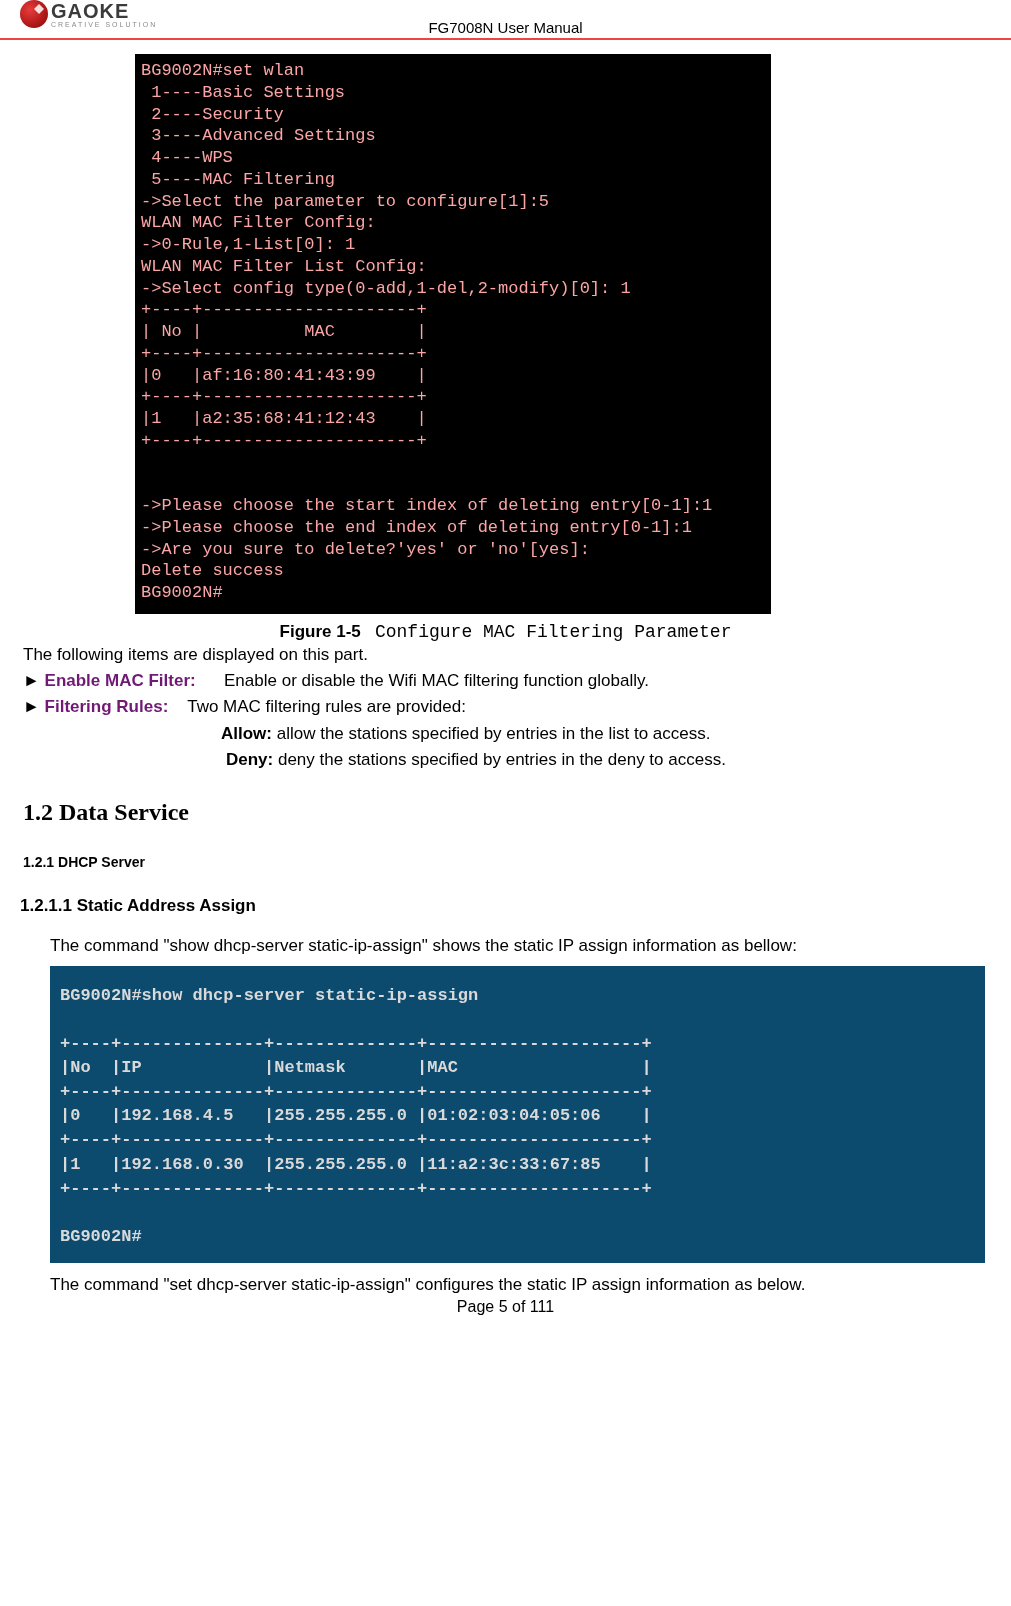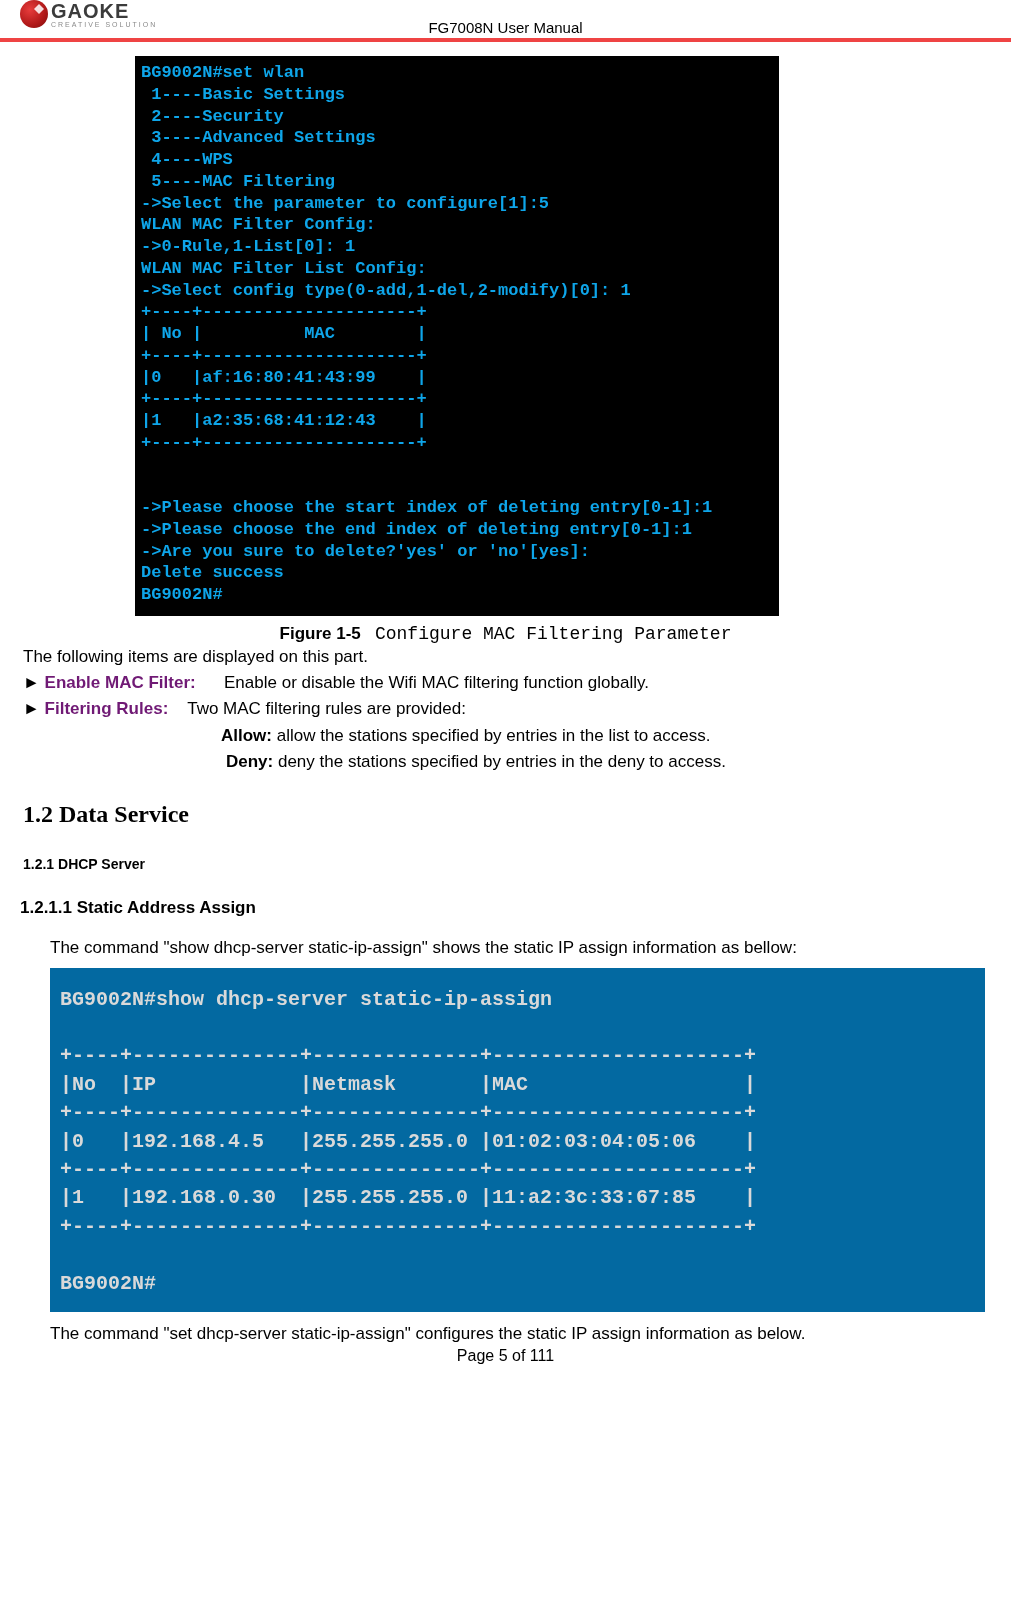--- a/index.html
+++ b/index.html
@@ -11,21 +11,21 @@
       background: white;
       color: black;
       width: 1011px;
     }
     .header-bar {
       display: flex;
       align-items: flex-end;
       justify-content: center;
       position: relative;
       padding: 8px 20px 2px;
-      border-bottom: 4px solid #ef4444;
+      border-bottom: 2px solid #ef4444;
       height: 28px;
     }
     .logo {
       position: absolute;
       left: 20px;
       top: 0;
       display: flex;
       align-items: center;
       gap: 3px;
     }
@@ -65,35 +65,35 @@
       color: #8a8a8a;
     }
     .doc-title {
       font-size: 15px;
     }
     .page-content {
       padding: 14px 15px 0 15px;
     }
     .terminal {
       background: #000;
-      color: #0ea5e9;
+      color: #fca5a5;
       font-family: "Courier New", monospace;
       font-size: 17px;
       margin: 0 0 8px 120px;
       width: 630px;
-      padding: 6px 8px 10px 6px;
+      padding: 6px 0 10px 6px;
       line-height: 1.28;
       white-space: pre;
-      font-weight: bold;
+      font-weight: normal;
     }
     .terminal2 {
-      background: #0369a1;
+      background: #0c4a6e;
       color: #d9d9d9;
       font-family: "Courier New", monospace;
-      font-size: 20px;
+      font-size: 17px;
       margin: 6px 0 8px 35px;
       width: 917px;
       padding: 18px 8px 14px 10px;
       line-height: 1.42;
       white-space: pre;
       font-weight: bold;
     }
     .fig-caption {
       text-align: center;
       font-size: 17px;

